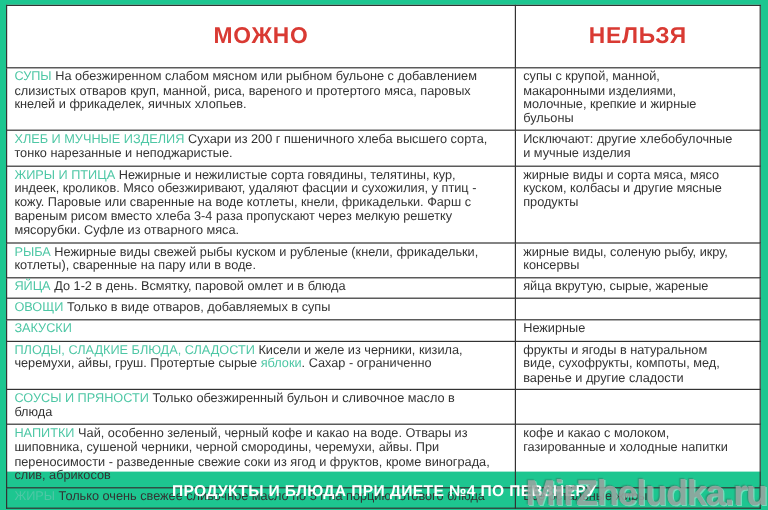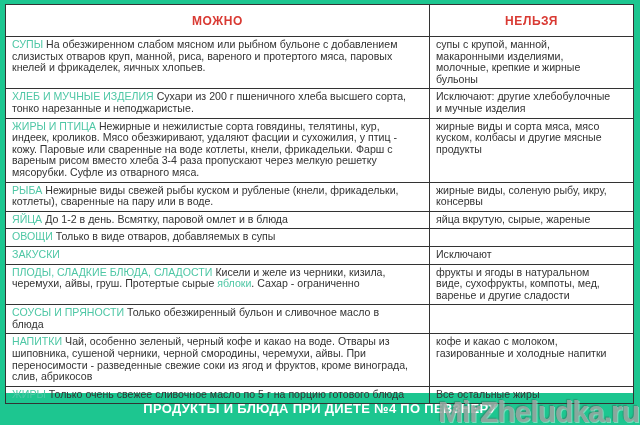--- a/index.html
+++ b/index.html
@@ -26,26 +26,26 @@
     border-collapse: collapse;
     table-layout: fixed;
   }
   col.col-can { width: 424px; }
   table.diet th, table.diet td {
     border: 1.5px solid var(--border-dark, #333333);
   }
   table.diet th {
     height: 23px;
     color: var(--header-red, #d93a33);
-    font-size: 12px;
+    font-size: 19px;
     font-weight: bold;
     letter-spacing: 0.6px;
     text-align: center;
     vertical-align: middle;
-    padding: 4px;
+    padding: 14px;
   }
   table.diet td {
     vertical-align: top;
     padding: 2px 20px 3px 6px;
     font-size: 10.6px;
     line-height: 11.6px;
     color: #333333;
   }
   .category {
     color: var(--category-green, #4ec7a5);
@@ -115,21 +115,21 @@
           <tr>
             <td><span class="category">ЯЙЦА</span><span>До 1-2 в день. Всмятку, паровой омлет и в блюда</span></td>
             <td><span>яйца вкрутую, сырые, жареные</span></td>
           </tr>
           <tr>
             <td><span class="category">ОВОЩИ</span><span>Только в виде отваров, добавляемых в супы</span></td>
             <td></td>
           </tr>
           <tr>
             <td><span class="category">ЗАКУСКИ</span></td>
-            <td><span>Исключают</span></td>
+            <td><span>Нежирные</span></td>
           </tr>
           <tr>
             <td><span class="category">ПЛОДЫ, СЛАДКИЕ БЛЮДА, СЛАДОСТИ</span><span>Кисели и желе из черники, кизила, черемухи, айвы, груш. Протертые сырые </span><span class="green-word">яблоки</span><span>. Сахар - ограниченно</span></td>
             <td><span>фрукты и ягоды в натуральном виде, сухофрукты, компоты, мед, варенье и другие сладости</span></td>
           </tr>
           <tr>
             <td><span class="category">СОУСЫ И ПРЯНОСТИ</span><span>Только обезжиренный бульон и сливочное масло в блюда</span></td>
             <td></td>
           </tr>
           <tr>

